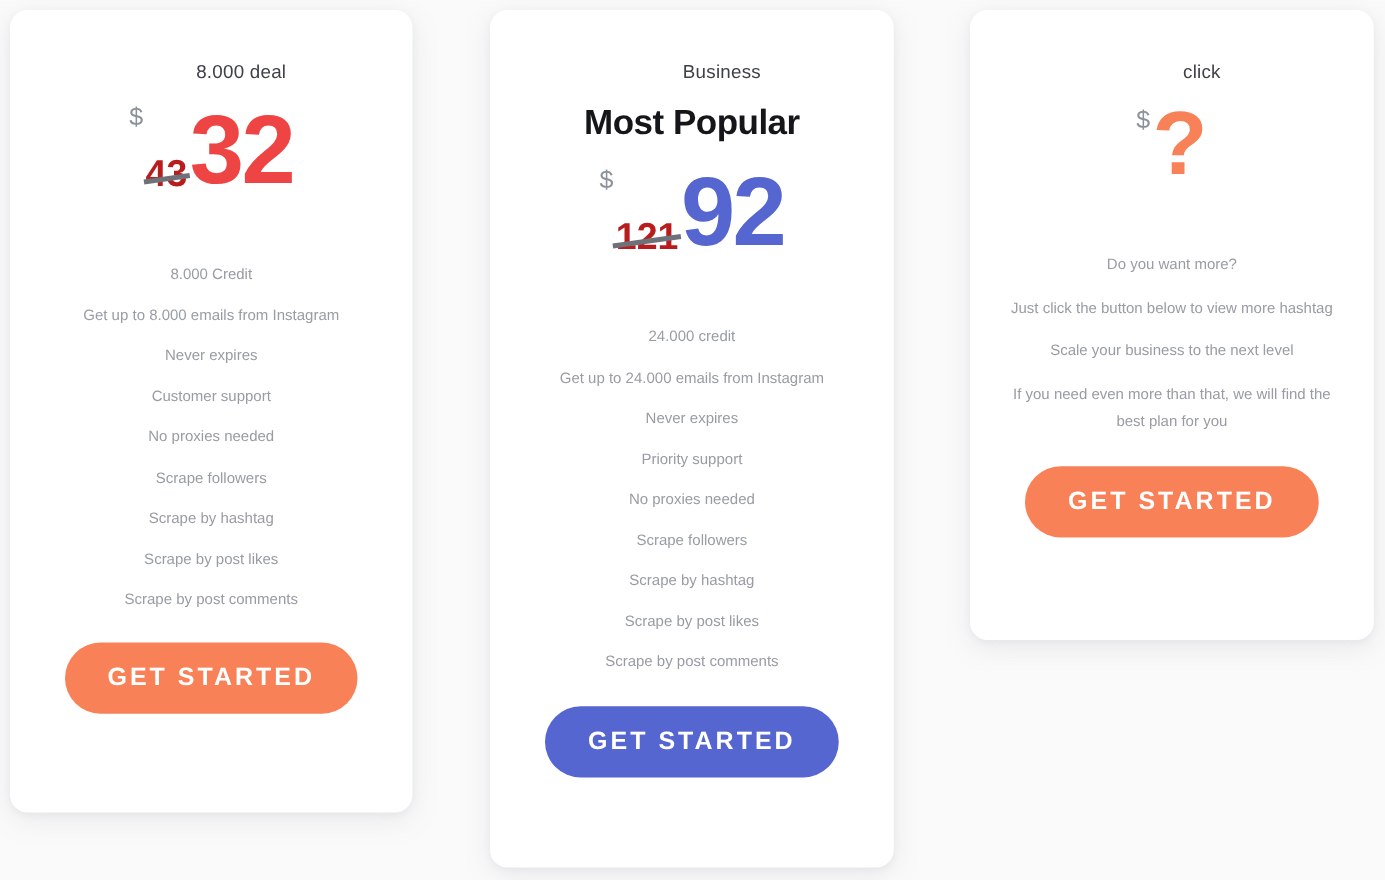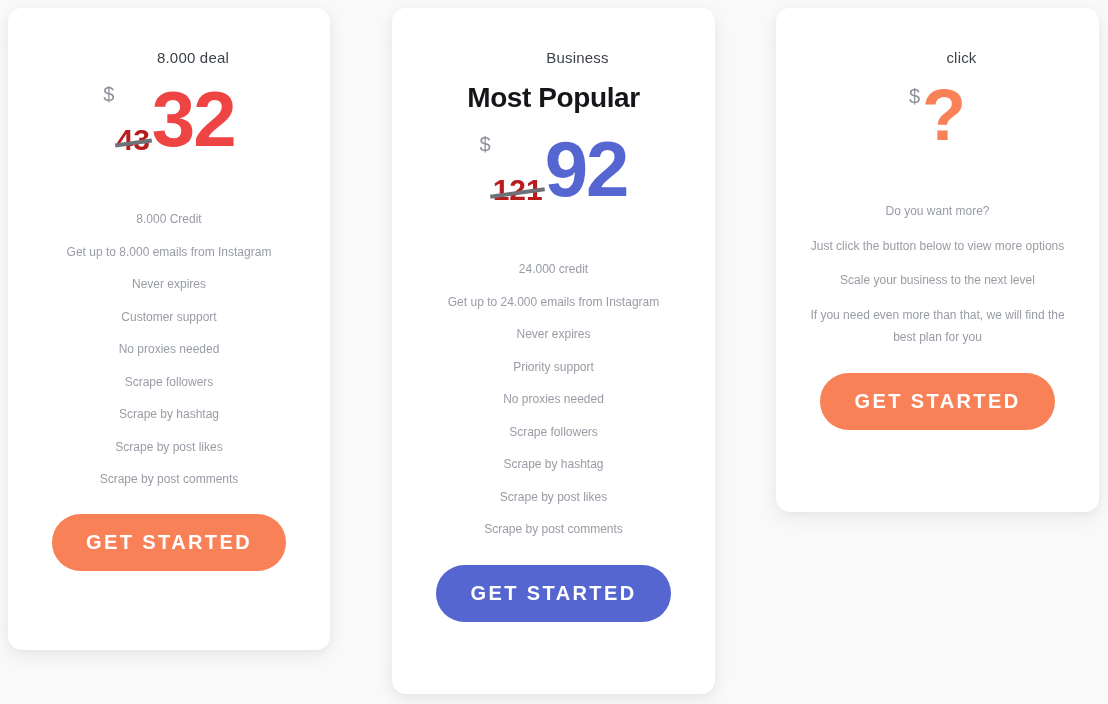--- a/index.html
+++ b/index.html
@@ -205,21 +205,21 @@
   <div class="card card--custom">
     <div class="plan-name">click</div>
 
     <div class="price-row">
       <span class="currency">$</span>
       <span class="price-unknown">?</span>
     </div>
 
     <ul class="features">
       <li class="feature">Do you want more?</li>
-      <li class="feature">Just click the button below to view more options</li>
+      <li class="feature">Just click the button below to view more hashtag</li>
       <li class="feature">Scale your business to the next level</li>
       <li class="feature">If you need even more than that, we will find the best plan for you</li>
     </ul>
 
     <div class="cta-wrap">
       <button class="cta cta--orange">GET STARTED</button>
     </div>
   </div>
 
 </div>

